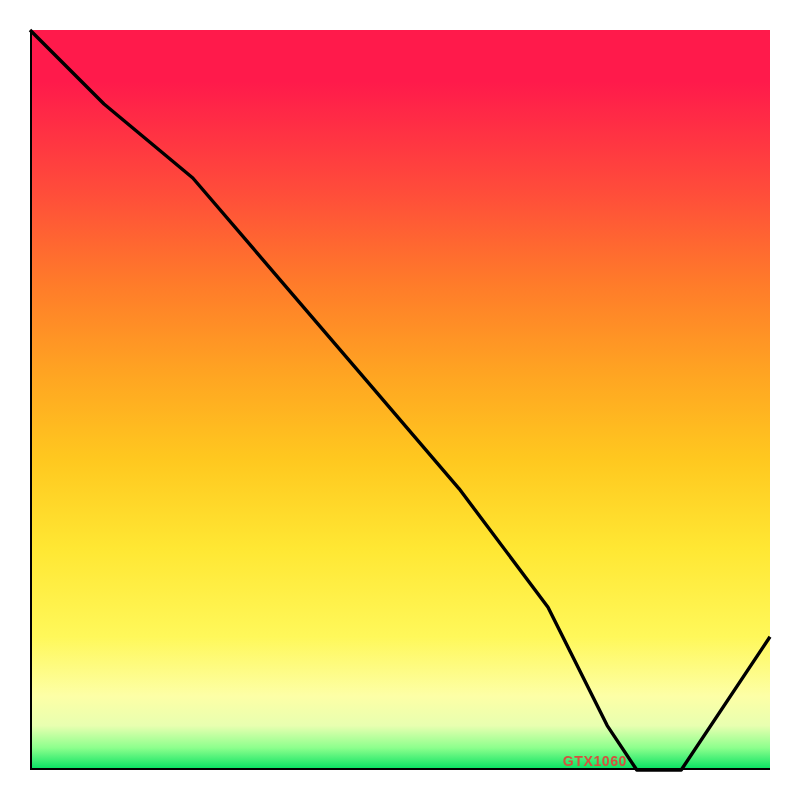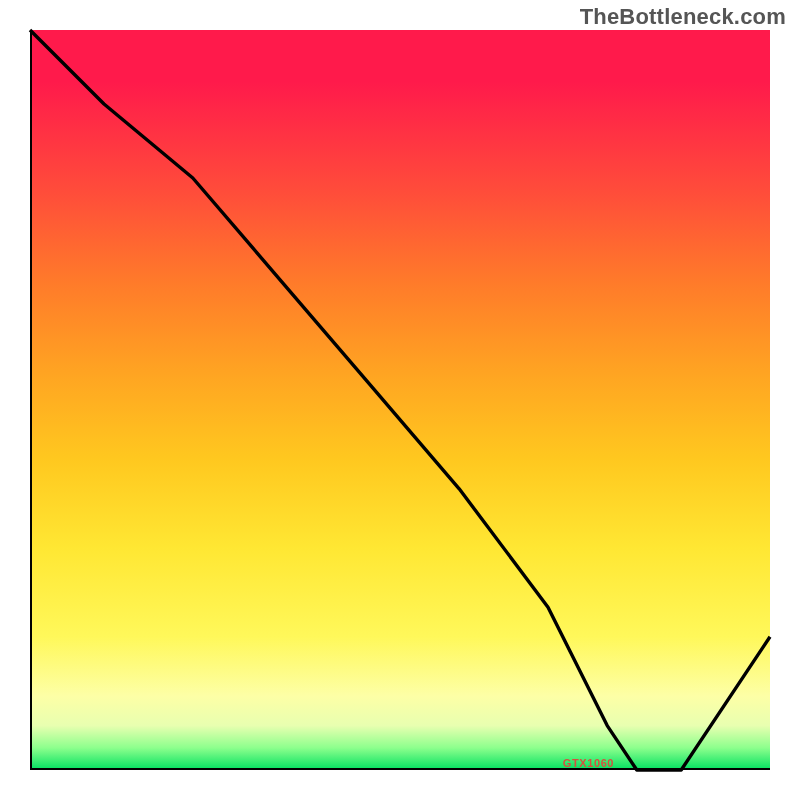--- a/index.html
+++ b/index.html
@@ -62,21 +62,21 @@
   .curve path {
     fill: none;
     stroke: #000;
     stroke-width: 3.4;
     stroke-linejoin: round;
     stroke-linecap: butt;
   }
   .bottom-label {
     position: absolute;
     bottom: 1px;
-    font-size: 11px;
+    font-size: 14px;
     font-weight: 700;
     letter-spacing: 0.6px;
     color: #d6503e;
     user-select: none;
     white-space: nowrap;
   }
   .axes {
     position: absolute;
     inset: 0;
     pointer-events: none;
@@ -84,21 +84,20 @@
   .axes .axis {
     stroke: #000;
     stroke-width: 4;
   }
 </style>
 </head>
 <body>
 
 <div class="container">
 
-  <div class="watermark">TheBottleneck.com</div>
 
   <div class="plot">
     <div class="gradient"></div>
 
     <svg class="curve" viewBox="0 0 740 740" preserveAspectRatio="none">
       <path d="M0.0 0.0 L74.0 74.0 L162.8 148.0 L251.6 251.6 L340.4 355.2 L429.2 458.8 L518.0 577.2 L577.2 695.6 L606.8 740.0 L651.2 740.0 L740.0 606.8"></path>
     </svg>
 
     <svg class="axes" viewBox="0 0 740 740" preserveAspectRatio="none">
       <line class="axis" x1="0" y1="0" x2="0" y2="740"></line>

